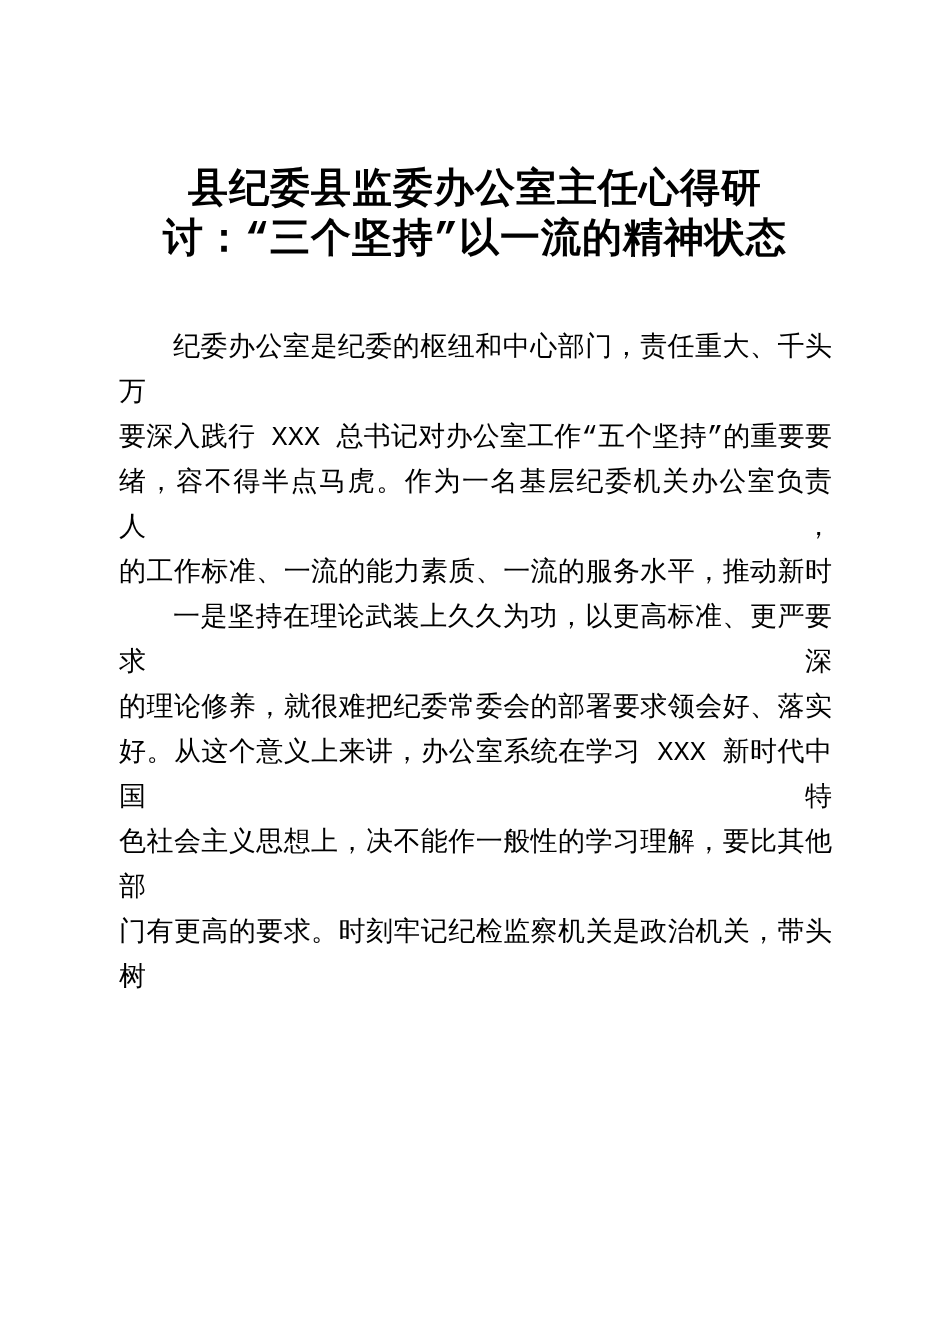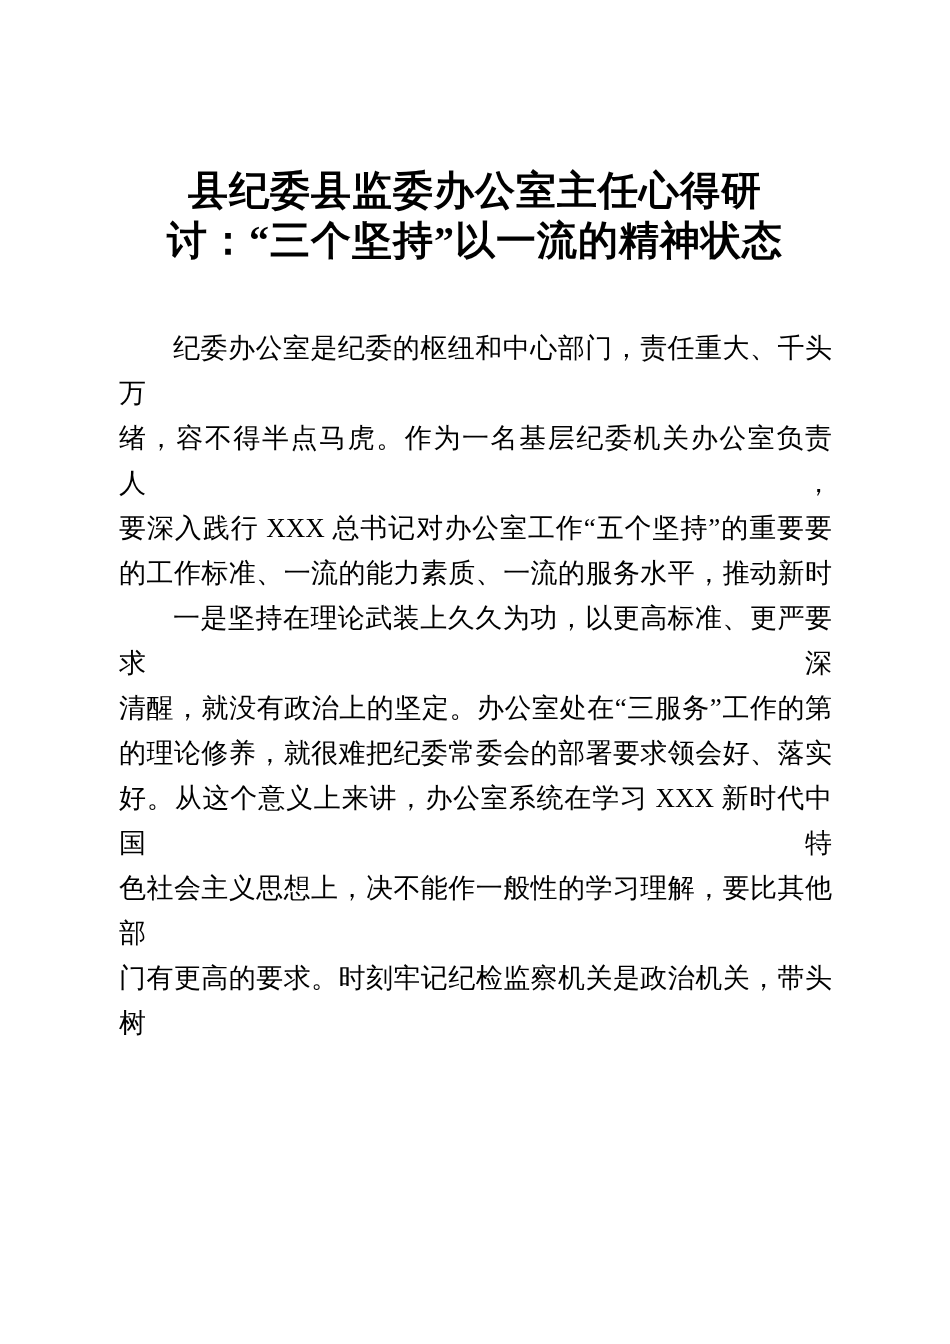--- a/index.html
+++ b/index.html
@@ -6,21 +6,21 @@
     margin: 0;
     padding: 0;
     background: #ffffff;
   }
   .page {
     position: relative;
     width: 950px;
     height: 1344px;
     background: #ffffff;
     color: #000000;
-    font-family: Liberation Serif, serif;
+    font-family: Liberation Mono, monospace;
     overflow: hidden;
   }
   .doc-title {
     position: absolute;
     top: 166px;
     left: 60px;
     width: 830px;
     margin: 0;
     text-align: center;
     font-size: 40px;
@@ -59,26 +59,25 @@
 <body>
 
 <div class="page">
   <h1 class="doc-title">
     <span class="title-line">县纪委县监委办公室主任心得研</span>
     <span class="title-line">讨：“三个坚持”以一流的精神状态</span>
   </h1>
   <div class="doc-body" id="doc-body">
       <div class="paragraph">
         <div class="para-line first-line">纪委办公室是纪委的枢纽和中心部门，责任重大、千头万</div>
+        <div class="para-line">要深入践行 XXX 总书记对办公室工作“五个坚持”的重要要</div>
         <div class="para-line">绪，容不得半点马虎。作为一名基层纪委机关办公室负责人，</div>
-        <div class="para-line">要深入践行 XXX 总书记对办公室工作“五个坚持”的重要要</div>
         <div class="para-line">的工作标准、一流的能力素质、一流的服务水平，推动新时</div>
       </div>
       <div class="paragraph">
         <div class="para-line first-line">一是坚持在理论武装上久久为功，以更高标准、更严要求深</div>
-        <div class="para-line">清醒，就没有政治上的坚定。办公室处在“三服务”工作的第</div>
         <div class="para-line">的理论修养，就很难把纪委常委会的部署要求领会好、落实</div>
         <div class="para-line">好。从这个意义上来讲，办公室系统在学习 XXX 新时代中国特</div>
         <div class="para-line">色社会主义思想上，决不能作一般性的学习理解，要比其他部</div>
         <div class="para-line">门有更高的要求。时刻牢记纪检监察机关是政治机关，带头树</div>
       </div>
     </div>
 </div>
 
 </body></html>

